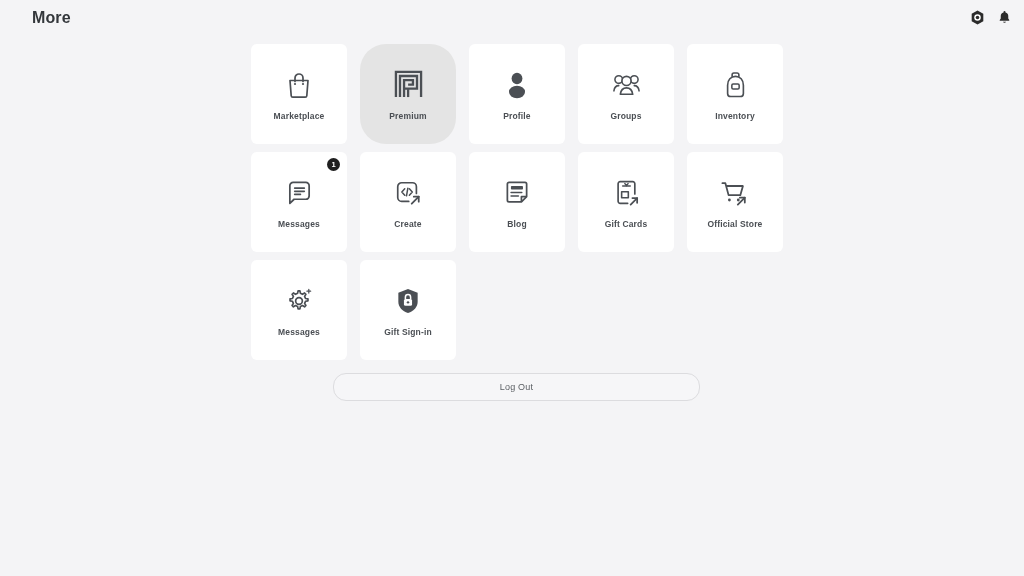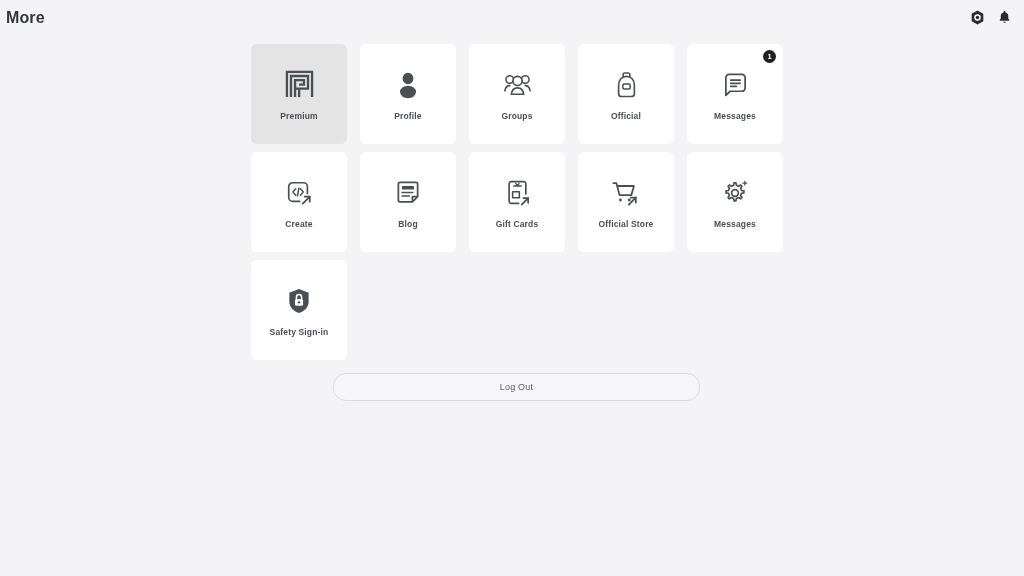--- a/index.html
+++ b/index.html
@@ -29,20 +29,21 @@
     box-sizing: border-box;
     padding: 0 8px 0 6px;
   }
   .page-title {
     font-size: 16px;
     font-weight: bold;
     color: #33373b;
     letter-spacing: 0.1px;
     line-height: 1;
     padding-top: 2px;
+    margin-left: 26px;
   }
   .header-icons {
     display: flex;
     align-items: center;
     gap: 7px;
     padding-right: 2px;
   }
   .hdr-icon {
     width: 20px;
     height: 20px;
@@ -70,20 +71,21 @@
     position: relative;
     display: flex;
     flex-direction: column;
     align-items: center;
     justify-content: center;
     cursor: pointer;
     box-sizing: border-box;
   }
   .tile.selected {
     background: #e4e4e4;
+    border-radius: 26px;
   }
   .tile-icon {
     height: 34px;
     display: flex;
     align-items: center;
     justify-content: center;
     margin-bottom: 10px;
   }
   .tile-label {
     font-size: 8.5px;
@@ -150,20 +152,31 @@
       <svg width="15" height="16" viewBox="0 0 24 24">
         <path d="M12 2.5a1.6 1.6 0 0 1 1.6 1.6v.6a6 6 0 0 1 4.4 5.8v3.7l1.6 2.6a.7.7 0 0 1-.6 1.1H5a.7.7 0 0 1-.6-1.1L6 14.2v-3.7a6 6 0 0 1 4.4-5.8v-.6A1.6 1.6 0 0 1 12 2.5z" fill="#2b2b2b"></path>
         <path d="M9.6 19.4a2.5 2.5 0 0 0 4.8 0z" fill="#2b2b2b"></path>
       </svg>
     </div>
   </div>
 </div>
 
 <div class="grid">
 
+  <div class="tile">
+    <div class="tile-icon">
+      <svg width="26" height="28" viewBox="0 0 26 28">
+        <path d="M4 9.5h18l-1.2 15.2a1.6 1.6 0 0 1-1.6 1.5H6.8a1.6 1.6 0 0 1-1.6-1.5z" fill="none" stroke="#4b4f54" stroke-width="1.7" stroke-linejoin="round"></path>
+        <path d="M9 10.5V7a4 4 0 0 1 8 0v3.5" fill="none" stroke="#4b4f54" stroke-width="1.7" stroke-linecap="round"></path>
+        <circle cx="9" cy="13" r="1.1" fill="#4b4f54"></circle>
+        <circle cx="17" cy="13" r="1.1" fill="#4b4f54"></circle>
+      </svg>
+    </div>
+    <div class="tile-label">Marketplace</div>
+  </div>
 
   <div class="tile selected">
     <div class="tile-icon">
       <svg width="29" height="29" viewBox="0 0 30 30">
         <path d="M2 28V2h26v26" fill="none" stroke="#4b4f54" stroke-width="2.4"></path>
         <path d="M6.2 28V6.2h17.6v13.1h-13" fill="none" stroke="#4b4f54" stroke-width="2.4"></path>
         <path d="M10.4 28V10.4h9.2v4.7h-5" fill="none" stroke="#4b4f54" stroke-width="2.4"></path>
         <path d="M14.6 28v-8.2" fill="none" stroke="#4b4f54" stroke-width="2.4"></path>
       </svg>
     </div>
@@ -196,21 +209,21 @@
   </div>
 
   <div class="tile">
     <div class="tile-icon">
       <svg width="25" height="29" viewBox="0 0 26 30">
         <path d="M9.5 6.5V4.8a1.8 1.8 0 0 1 1.8-1.8h3.4a1.8 1.8 0 0 1 1.8 1.8v1.7" fill="none" stroke="#4b4f54" stroke-width="1.7" stroke-linecap="round"></path>
         <path d="M13 6.5c-4.8 0-8.2 3.6-8.2 9.2v8.6A3.2 3.2 0 0 0 8 27.5h10a3.2 3.2 0 0 0 3.2-3.2v-8.6c0-5.6-3.4-9.2-8.2-9.2z" fill="none" stroke="#4b4f54" stroke-width="1.7" stroke-linejoin="round"></path>
         <rect x="9.2" y="14.5" width="7.6" height="5.2" rx="1.3" fill="none" stroke="#4b4f54" stroke-width="1.6"></rect>
       </svg>
     </div>
-    <div class="tile-label">Official</div>
+    <div class="tile-label">Inventory</div>
   </div>
 
   <div class="tile">
     <div class="badge">1</div>
     <div class="tile-icon">
       <svg width="27" height="27" viewBox="0 0 28 28">
         <path d="M4 7a3.4 3.4 0 0 1 3.4-3.4h13.2A3.4 3.4 0 0 1 24 7v10.6a3.4 3.4 0 0 1-3.4 3.4H8.4L4 25.2z" fill="none" stroke="#4b4f54" stroke-width="1.8" stroke-linejoin="round"></path>
         <path d="M9 9.5h10M9 12.8h10M9 16h6" stroke="#4b4f54" stroke-width="1.7" stroke-linecap="round"></path>
       </svg>
     </div>
@@ -283,18 +296,18 @@
 
   <div class="tile">
     <div class="tile-icon">
       <svg width="26" height="28" viewBox="0 0 26 29">
         <path d="M13 2.2 23 6v9.2c0 5.3-4 9.9-10 11.6-6-1.7-10-6.3-10-11.6V6z" fill="#4b4f54"></path>
         <path d="M10.3 12.6v-2.1a2.7 2.7 0 0 1 5.4 0v2.1" fill="none" stroke="#ffffff" stroke-width="1.6"></path>
         <rect x="8.8" y="12.4" width="8.4" height="7" rx="1.6" fill="#ffffff"></rect>
         <circle cx="13" cy="15.9" r="1.25" fill="#4b4f54"></circle>
       </svg>
     </div>
-    <div class="tile-label">Safety Sign-in</div>
+    <div class="tile-label">Gift Sign-in</div>
   </div>
 
 </div>
 
 <div class="logout-btn">Log Out</div>
 
 </body></html>

